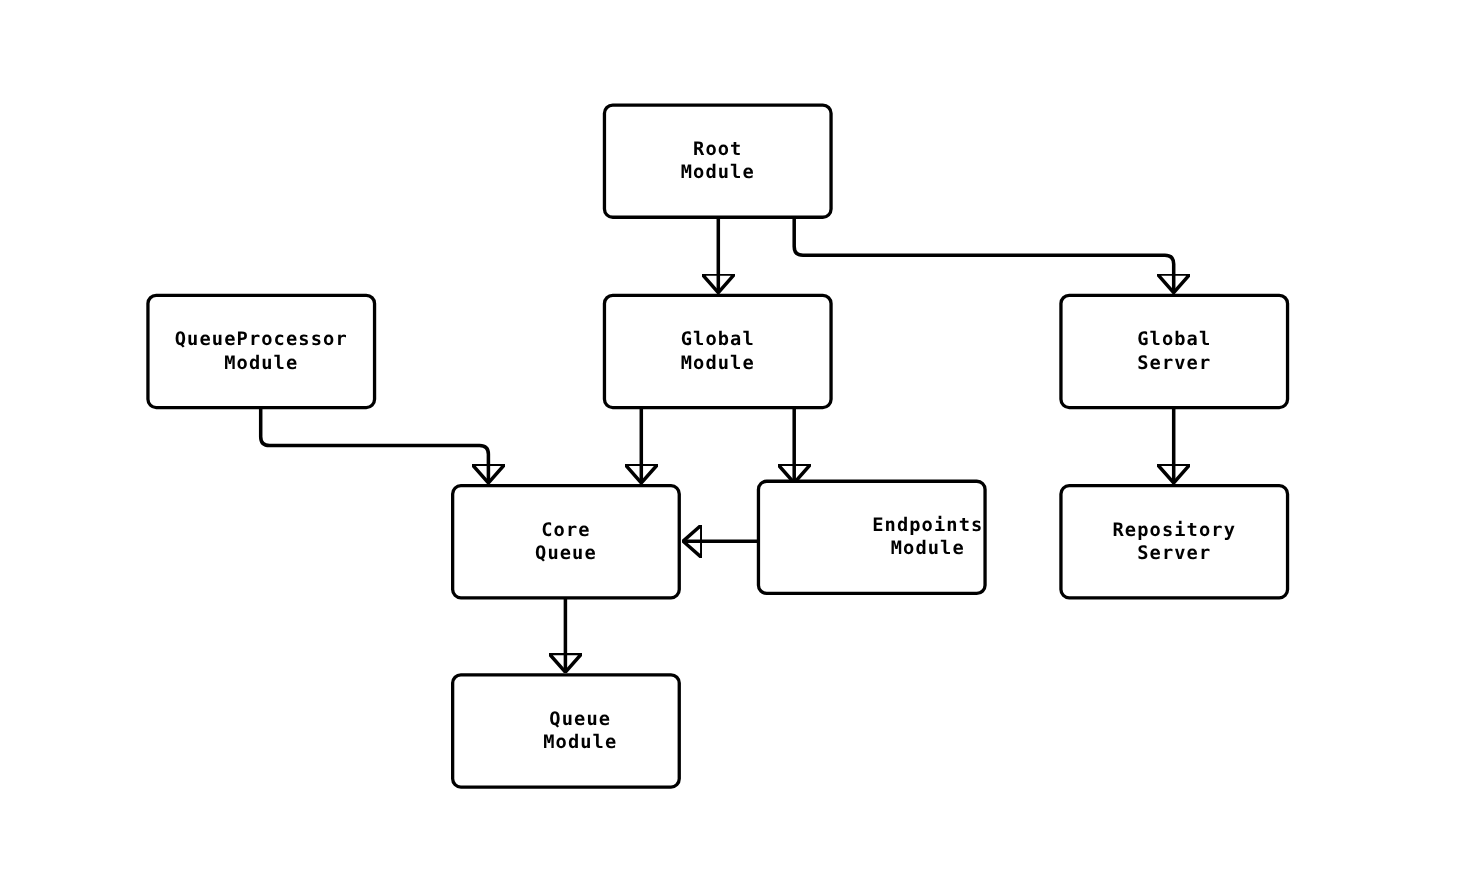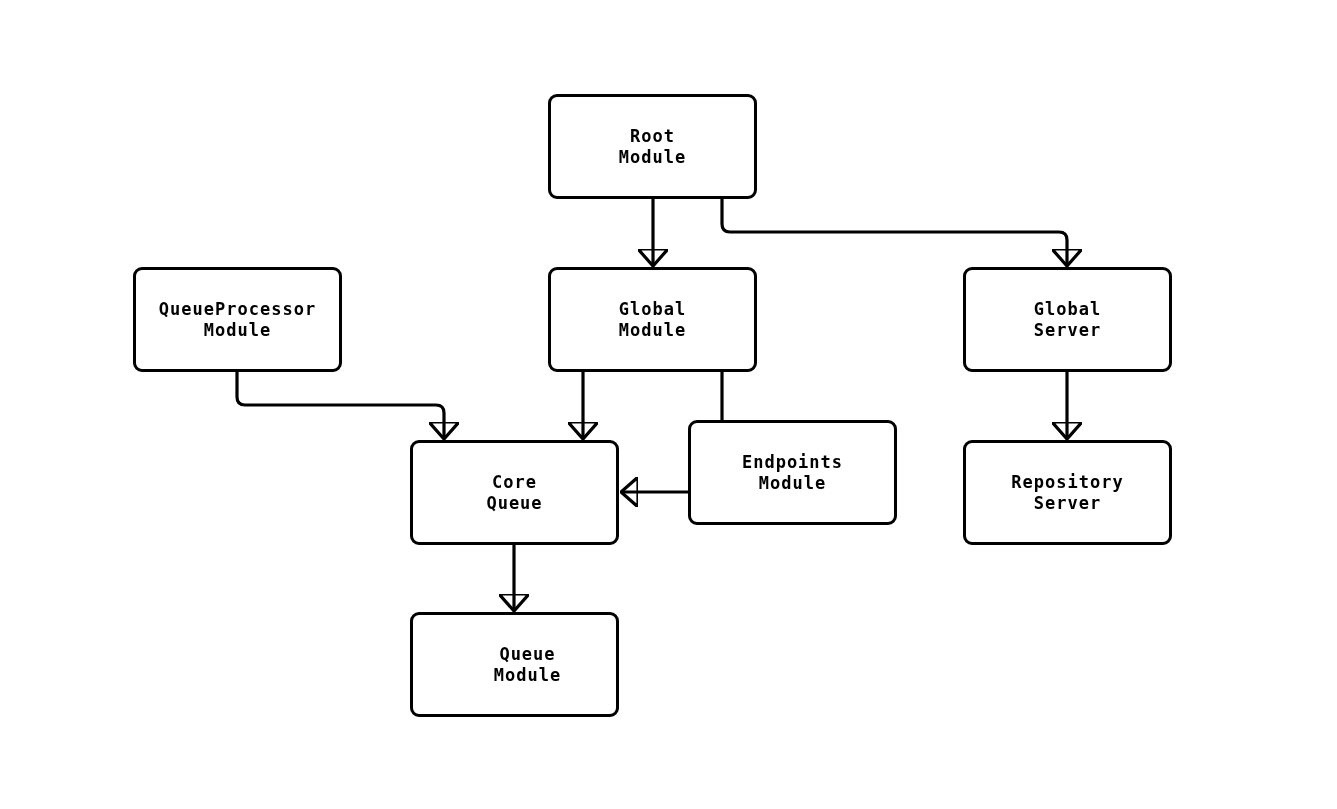--- a/index.html
+++ b/index.html
@@ -89,21 +89,21 @@
   <div class="node" style="left:963px; top:267px;">
     <span class="node-label">Global
 Server</span>
   </div>
 
   <div class="node" style="left:410px; top:440px;">
     <span class="node-label">Core
 Queue</span>
   </div>
 
-  <div class="node" style="left:688px; top:420px;">
+  <div class="node" style="left:688px; top:436px;justify-content:flex-end;">
     <span class="node-label">Endpoints
 Module</span>
   </div>
 
   <div class="node" style="left:963px; top:440px;">
     <span class="node-label">Repository
 Server</span>
   </div>
 
   <div class="node" style="left:410px; top:612px;padding-left:26px;">

